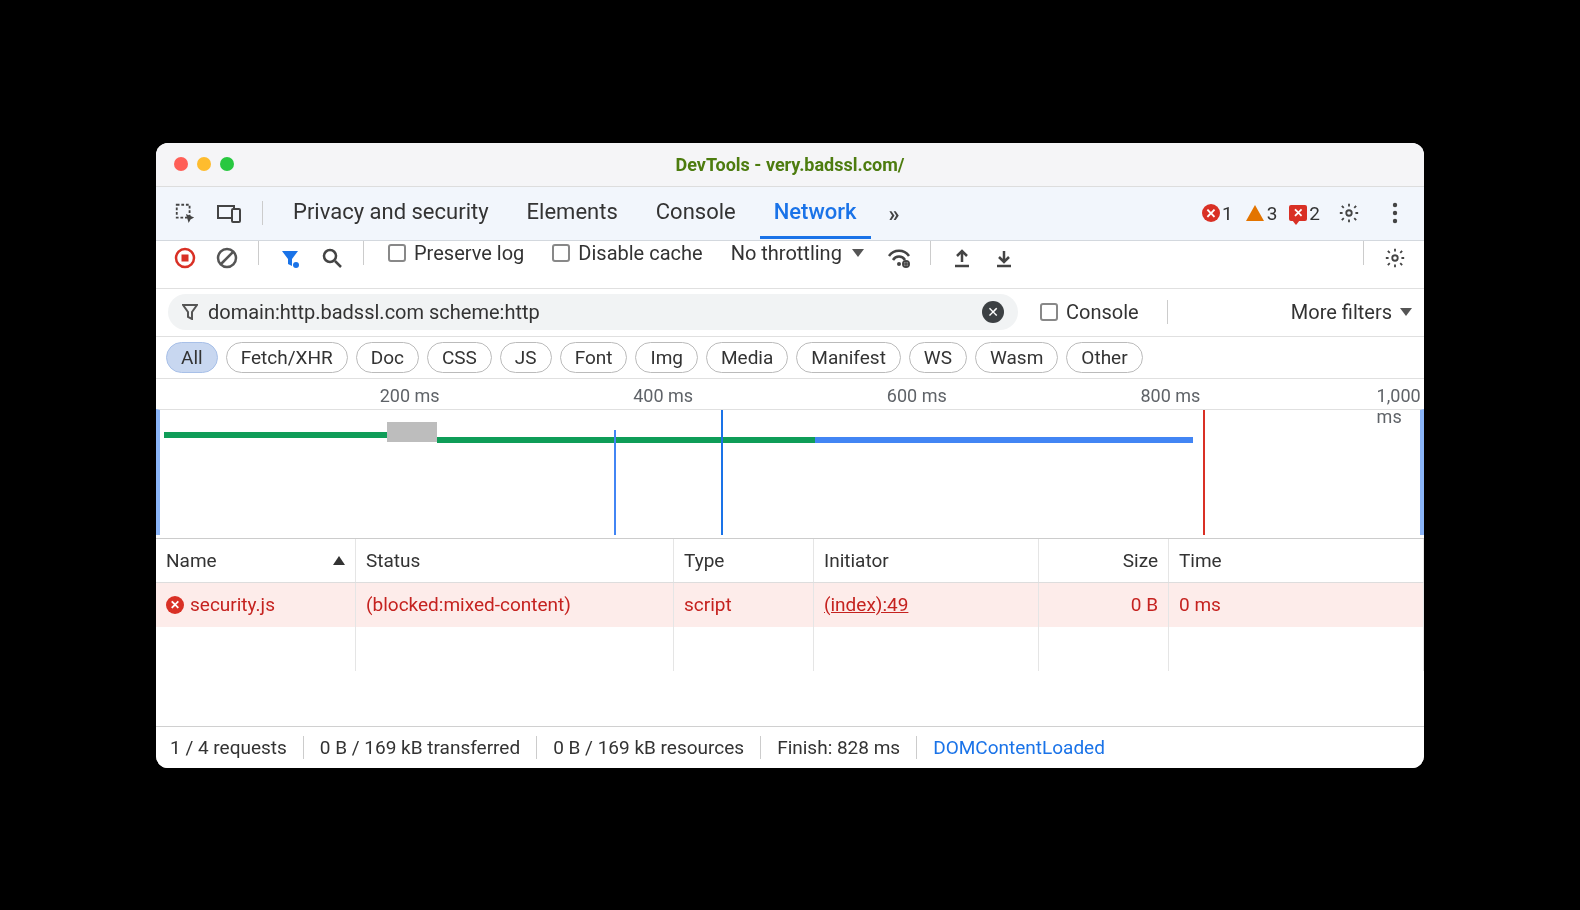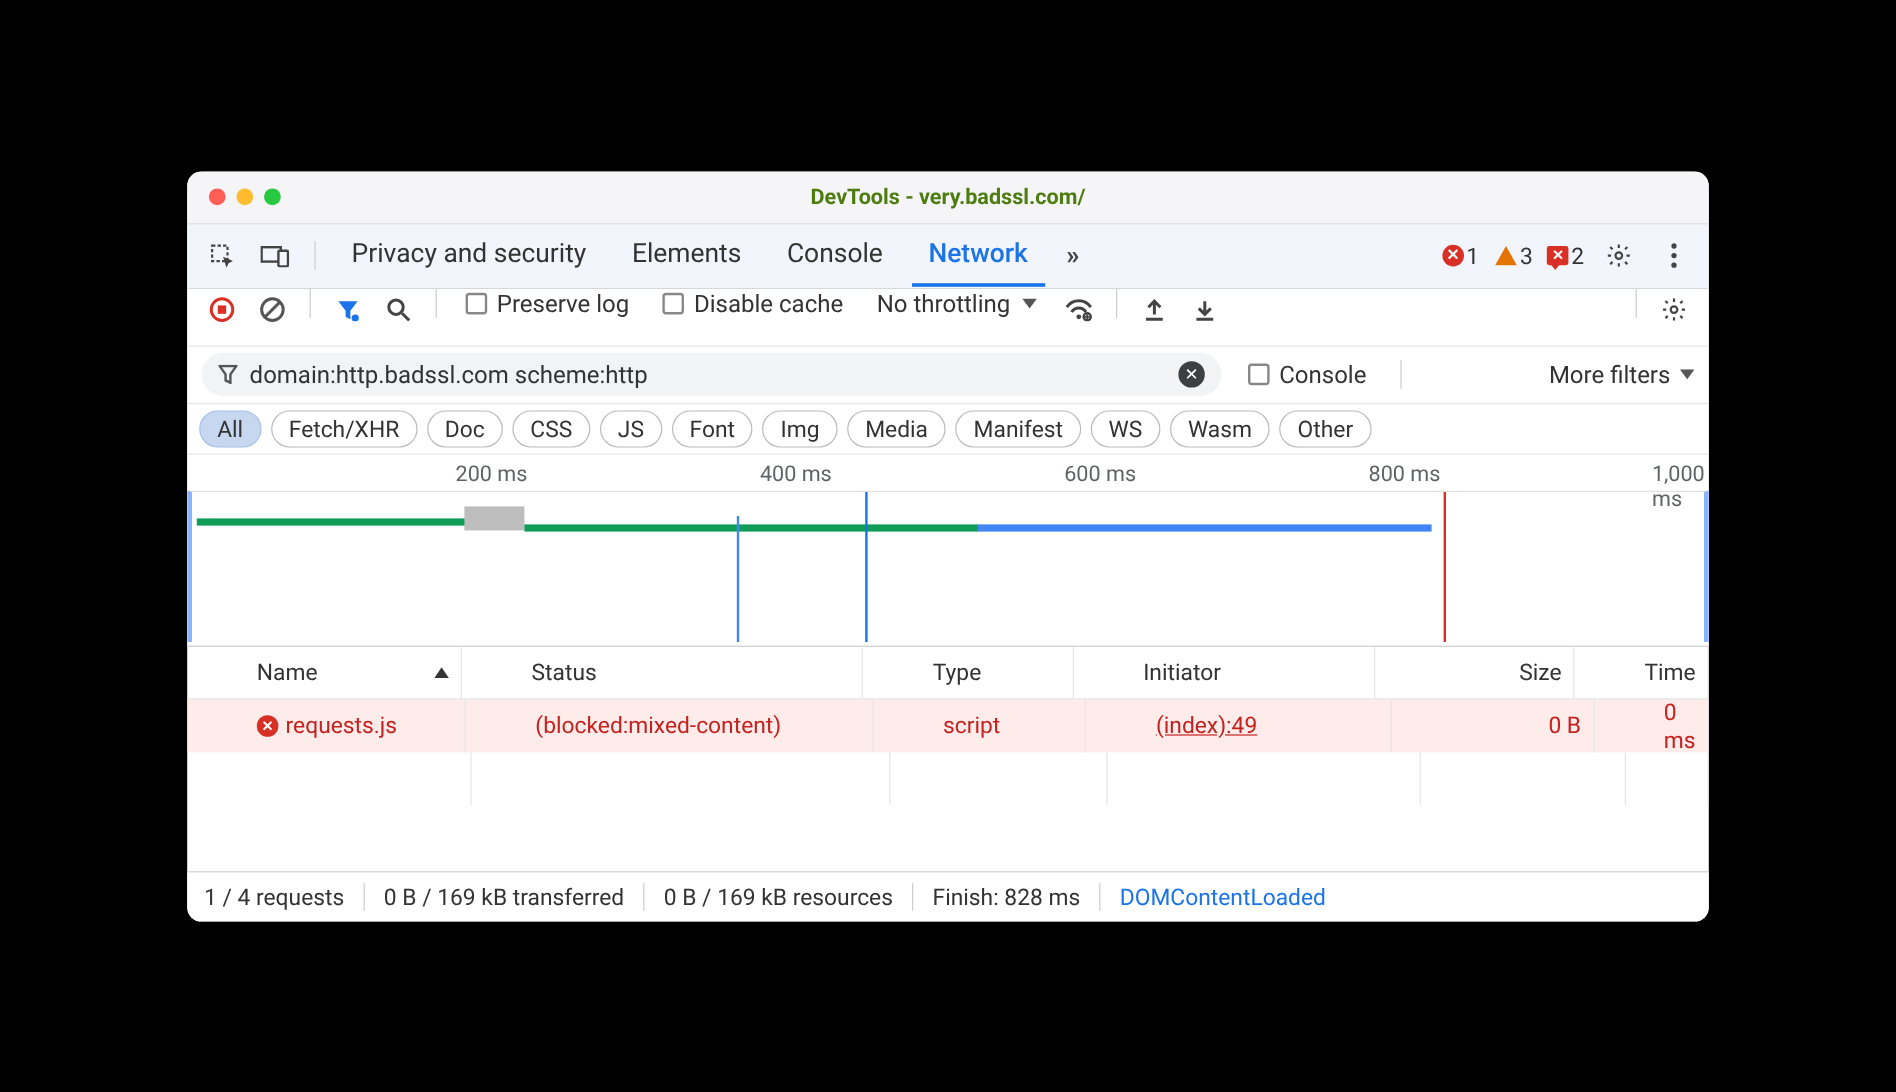--- a/index.html
+++ b/index.html
@@ -160,21 +160,21 @@
   .timeline-label { position:absolute; transform:translateX(-50%); }
   .timeline-canvas { position:absolute; top:30px; left:0; right:0; height:126px; border-left:4px solid #8ab4f8; border-right:4px solid #8ab4f8; border-top:1px solid #e0e0e0; }
   .tl-bar { position:absolute; height:6px; top:22px; }
   .tl-green { background:#0f9d58; }
   .tl-blue { background:#4285f4; }
   .tl-gray { background:#bdbdbd; }
   .tl-vline { position:absolute; width:2px; top:0; bottom:0; }
   
   .net-table { flex:1; display:flex; flex-direction:column; overflow:hidden; }
   .thead { display:flex; height:44px; border-bottom:1px solid #ddd; font-size:19px; color:#333; align-items:center; }
-  .th, .td { padding: 0 10px; display:flex; align-items:center; height:100%; border-right:1px solid #e5e5e5;margin-left:48px; }
+  .th, .td { padding: 0 10px; display:flex; align-items:center; height:100%; border-right:1px solid #e5e5e5; }
   .col-name { width: 200px; }
   .col-status { width: 318px; }
   .col-type { width: 140px; }
   .col-init { width: 225px; }
   .col-size { width: 130px; justify-content:flex-end;text-align:center; }
   .col-time { flex: 1; justify-content:flex-start; }
   .sort-arrow { width:0;height:0;border-left:6px solid transparent;border-right:6px solid transparent;border-bottom:9px solid #333;margin-left:auto; }
   .tbody { flex:1; }
   .trow { display:flex; height:44px; font-size:19px; }
   .trow.error { background:#fdecea; color:#c5221f; }
@@ -412,21 +412,21 @@
           <span>Size</span>
         </div>
       <div class="th col-time">
           <span>Time</span>
         </div>
     </div>
     <div class="tbody">
       <div class="trow error">
         <div class="td col-name">
           <span class="row-icon">✕</span>
-          <span>requests.js</span>
+          <span>security.js</span>
         </div>
         <div class="td col-status">
             <span>(blocked:mixed-content)</span>
           </div>
         <div class="td col-type">
             <span>script</span>
           </div>
         <div class="td col-init">
             <a href="#">(index):49</a>
           </div>

